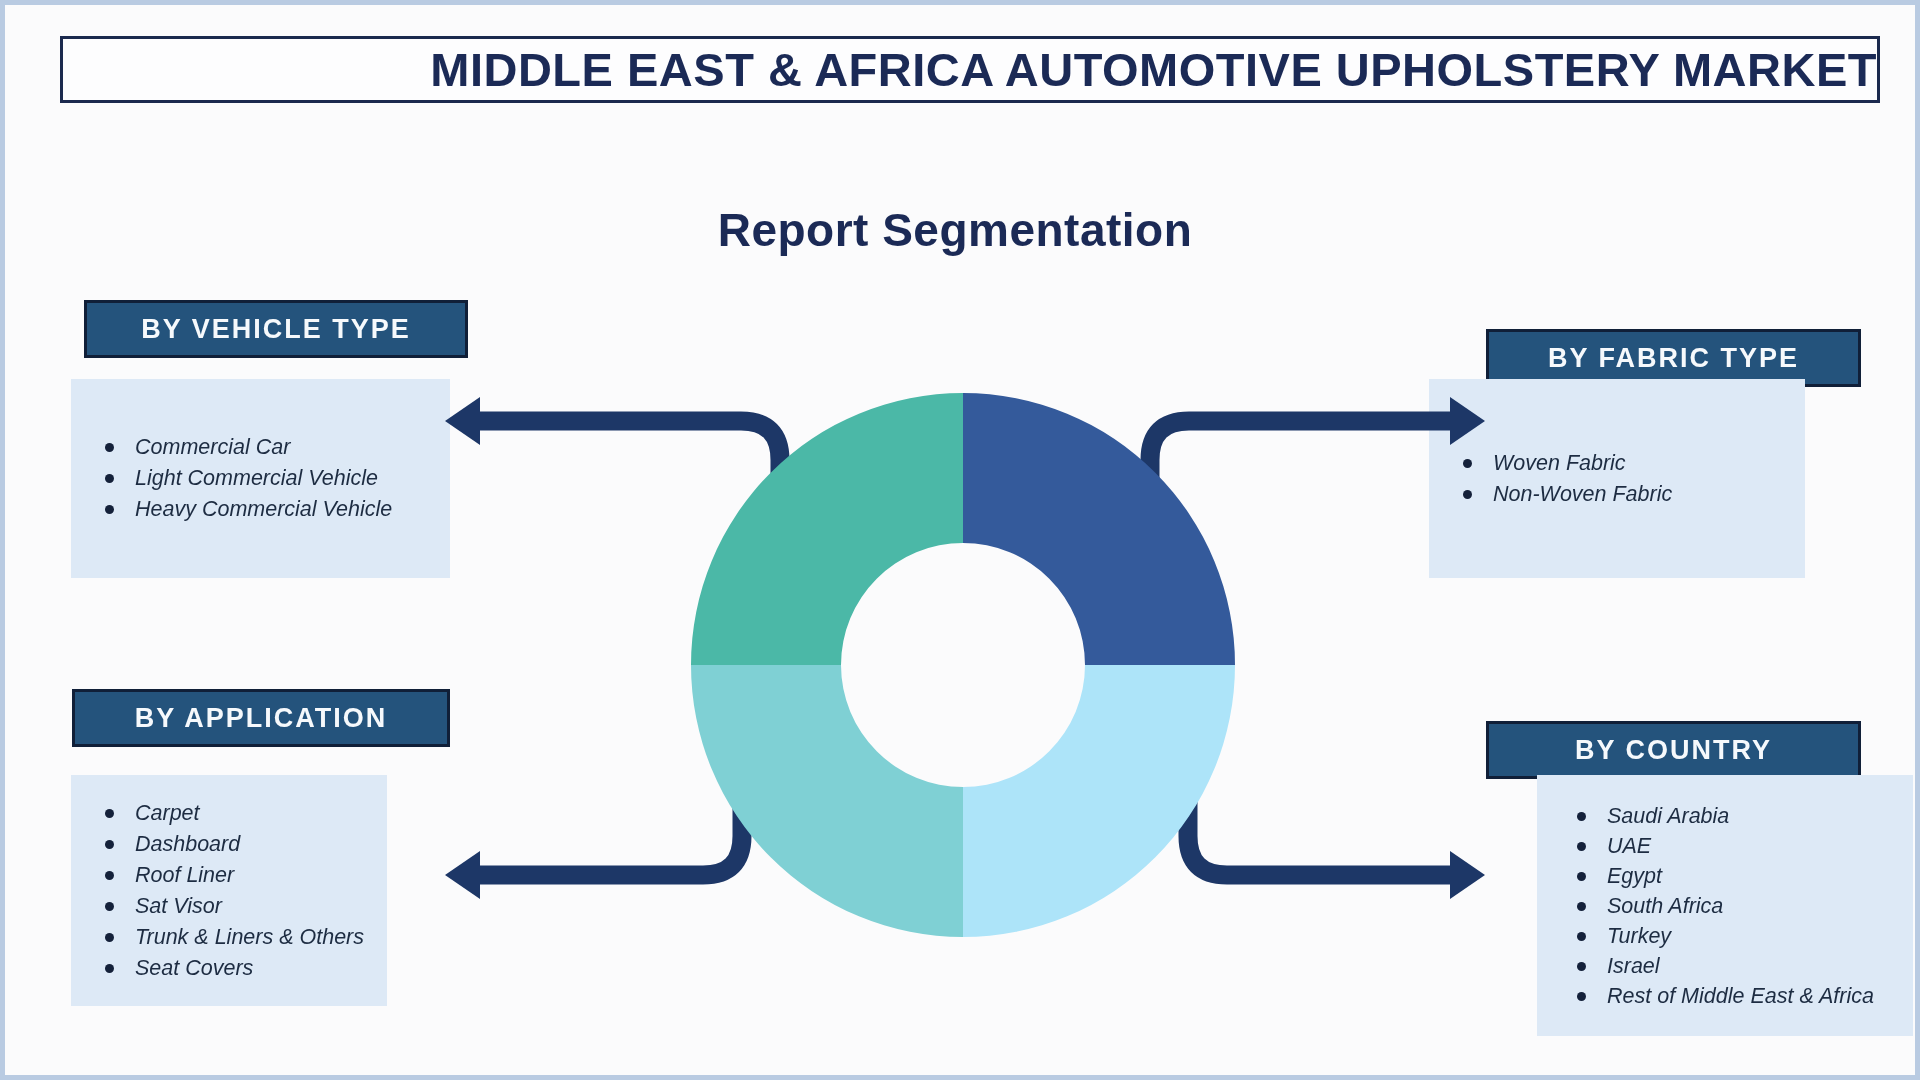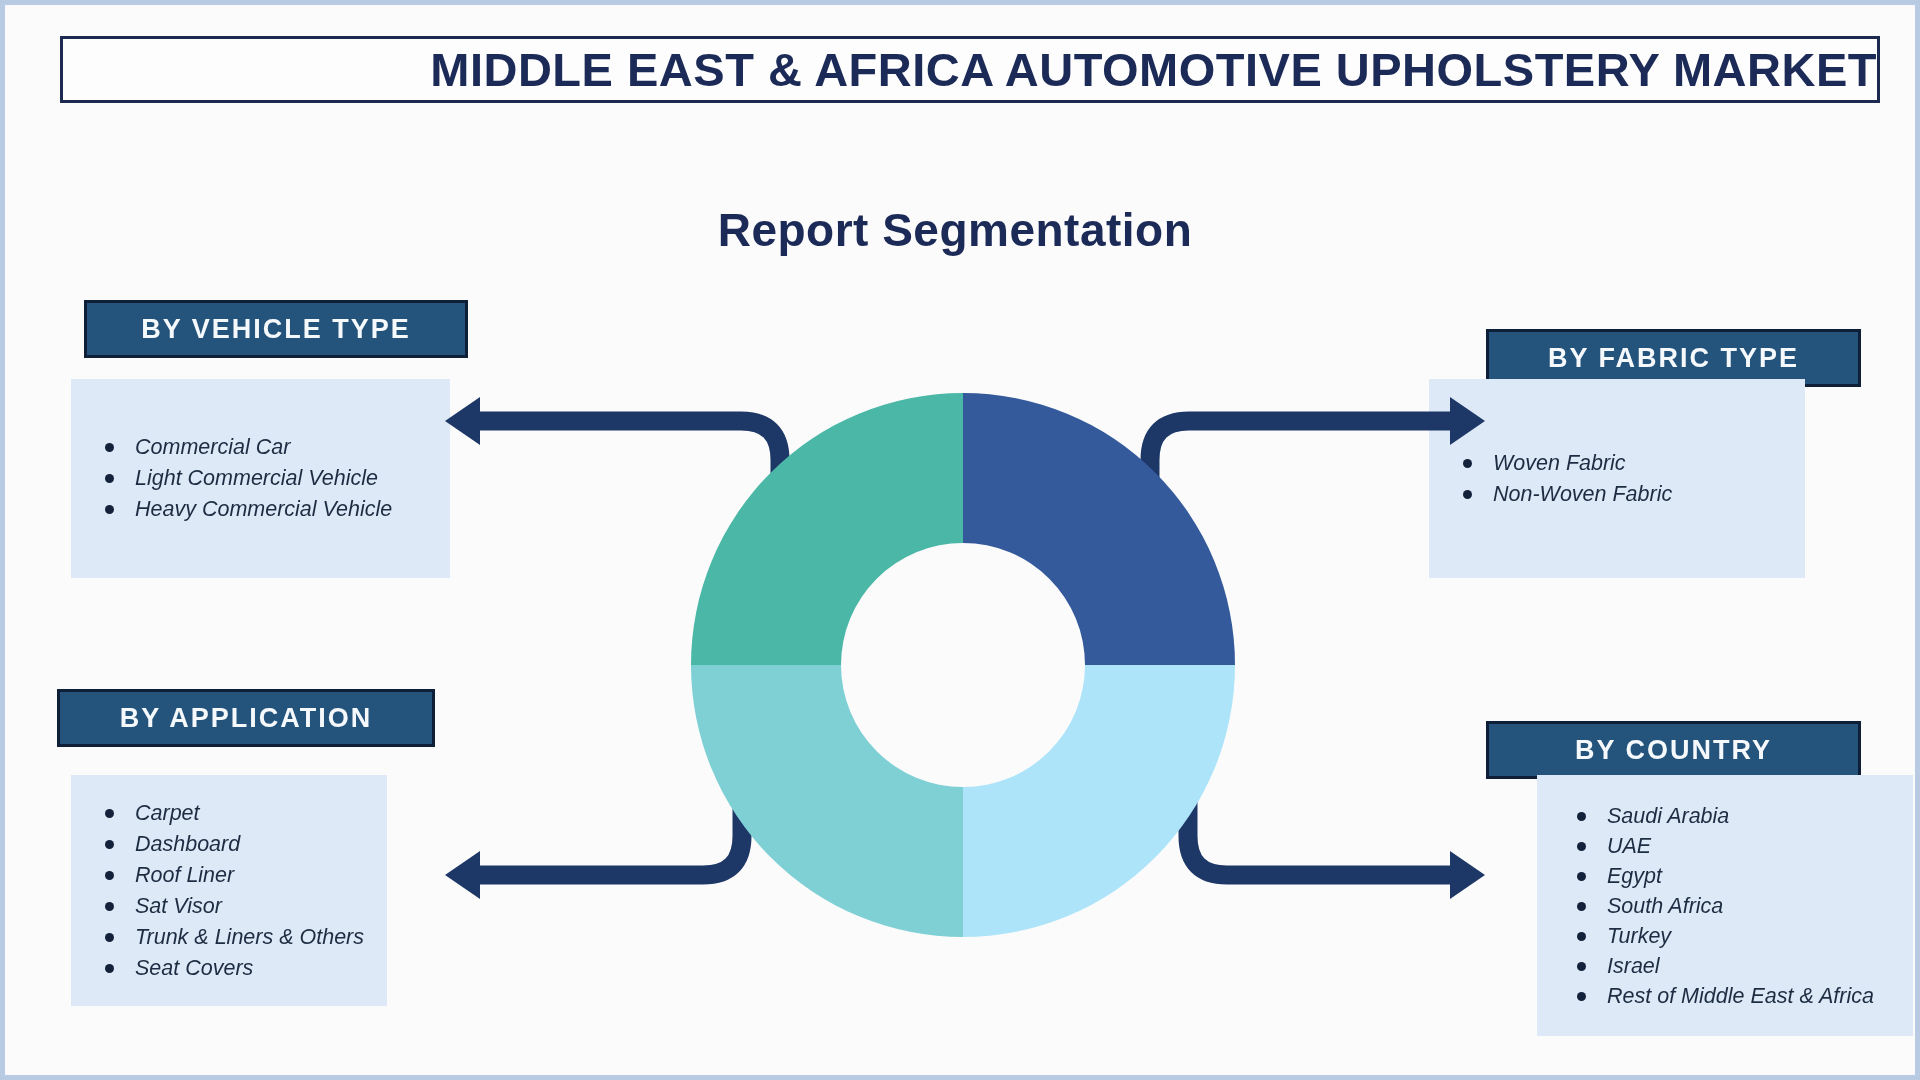--- a/index.html
+++ b/index.html
@@ -59,21 +59,21 @@
     color:var(--list-text);padding-left:38px;
   }
   .seg-list.tight li{line-height:30px;}
   .seg-list li::before{
     content:"";position:absolute;left:8px;top:11px;
     width:9px;height:9px;border-radius:50%;background:#14213a;
   }
   
   .hdr-vehicle{left:67px;top:295px;width:384px;margin-left:12px;}
   .list-vehicle{left:66px;top:374px;width:379px;height:199px;}
-  .hdr-application{left:52px;top:684px;width:378px;}
+  .hdr-application{left:67px;top:684px;width:378px;}
   .list-application{left:66px;top:770px;width:316px;height:231px;}
   
   .hdr-fabric{left:1481px;top:289px;width:375px;margin-top:35px;}
   .list-fabric{left:1424px;top:374px;width:376px;height:199px;}
   .hdr-country{left:1481px;top:684px;width:375px;margin-top:32px;}
   .list-country{left:1532px;top:770px;width:376px;height:261px;padding-left:32px;}
 
   svg.overlay{
     position:absolute;left:0;top:0;width:1920px;height:1080px;
     pointer-events:none;

